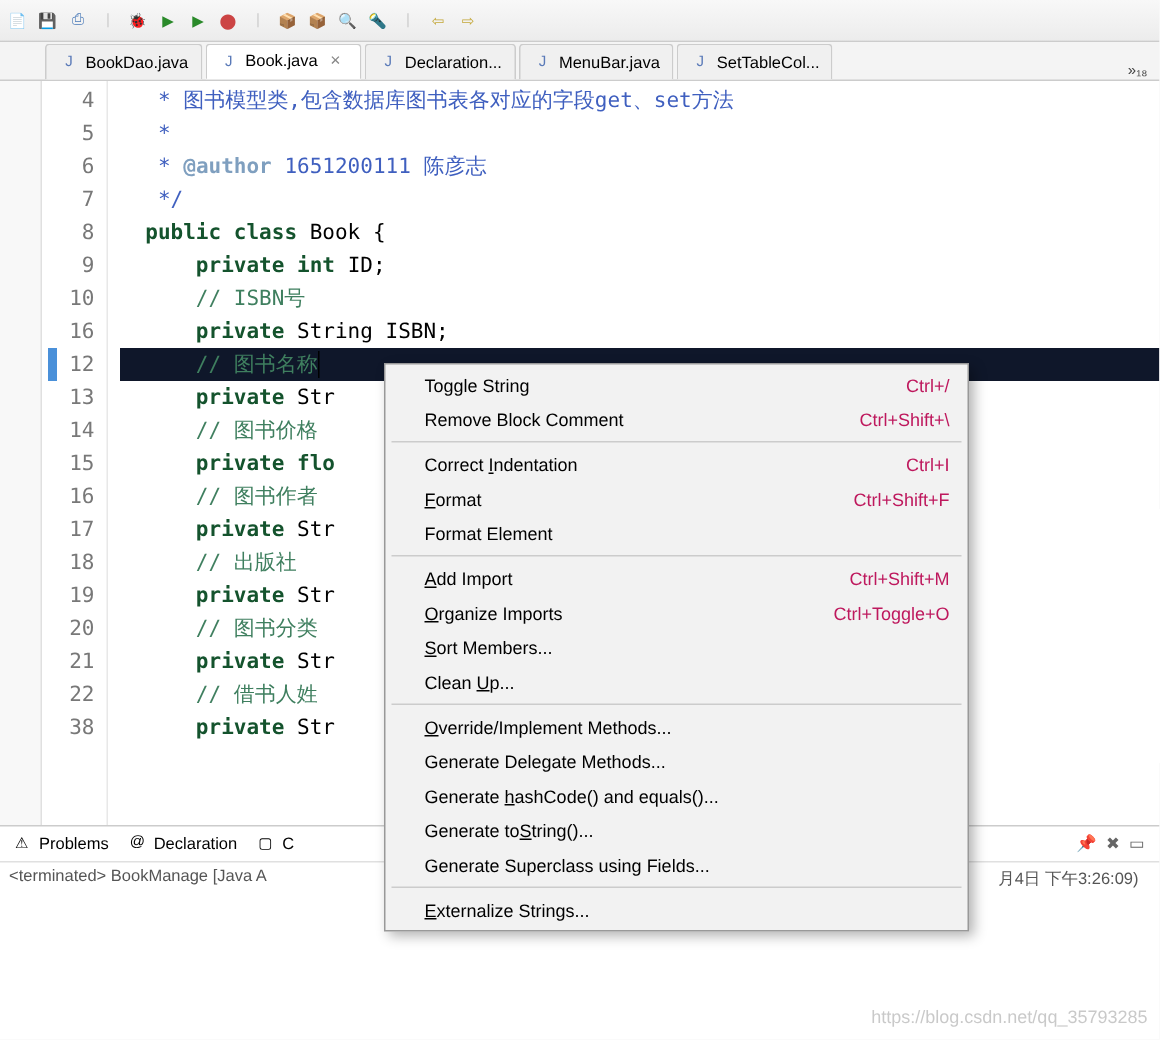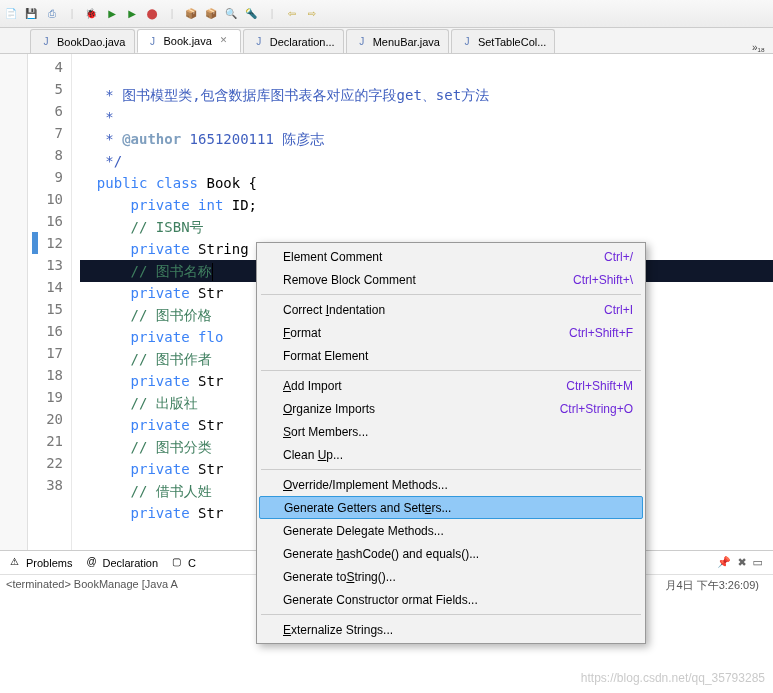--- a/index.html
+++ b/index.html
@@ -102,25 +102,24 @@
   padding-top: 2px;
 }
 .code {
   flex: 1;
   font-family: Consolas, monospace;
   font-size: 14px;
   line-height: 22px;
   padding-top: 2px;
   padding-left: 8px;
   white-space: pre;
-  margin-top: 28px;
 }
 .code-line { height: 22px; }
 .highlight-line { background: #0f172a; }
-.kw { color: #3b82f6; font-weight: normal; }
+.kw { color: #14532d; font-weight: bold; }
 .com { color: #3f7f5f; }
 .jdoc { color: #3f5fbf; }
 .jdoc-tag { color: #7f9fbf; font-weight: bold; text-align: center; }
 .bottom-panel {
   border-top: 1px solid #ccc;
   background: #fff;
 }
 .bottom-tabs {
   height: 24px;
   display: flex;
@@ -160,21 +159,21 @@
   font-size: 12px;
   color: #000;
 }
 .menu-item.selected {
   background: #91c9f7;
   border: 1px solid #3399dd;
   border-radius: 2px;
   height: 23px;
 }
 .menu-label { flex: 1; }
-.menu-shortcut { color: #6d28d9; }
+.menu-shortcut { color: #be185d; }
 .menu-sep {
   height: 1px;
   background: #ccc;
   margin: 3px 2px;
 }
 .underline { text-decoration: underline; }
 .cursor-caret {
   display: inline-block;
   border-left: 1px solid #000;
   height: 18px;
@@ -281,21 +280,21 @@
     <div class="console-text">
       <span>&lt;terminated&gt; BookManage [Java A</span>
       <span style="float:right;padding-right:8px">月4日 下午3:26:09)</span>
     </div>
     <div style="height:100px"></div>
   </div>
 </div>
 
 <div class="context-menu" id="ctxmenu">
     <div class="menu-item">
-      <span class="menu-label">Element Comment</span>
+      <span class="menu-label">Toggle String</span>
       <span class="menu-shortcut">Ctrl+/</span>
     </div>
     <div class="menu-item">
       <span class="menu-label">Remove Block Comment</span>
       <span class="menu-shortcut">Ctrl+Shift+\</span>
     </div>
     <div class="menu-sep"></div>
     <div class="menu-item">
       <span class="menu-label">Correct <span class="underline">I</span>ndentation</span>
       <span class="menu-shortcut">Ctrl+I</span>
@@ -307,46 +306,43 @@
     <div class="menu-item">
       <span class="menu-label">Format Element</span>
     </div>
     <div class="menu-sep"></div>
     <div class="menu-item">
       <span class="menu-label"><span class="underline">A</span>dd Import</span>
       <span class="menu-shortcut">Ctrl+Shift+M</span>
     </div>
     <div class="menu-item">
       <span class="menu-label"><span class="underline">O</span>rganize Imports</span>
-      <span class="menu-shortcut">Ctrl+String+O</span>
+      <span class="menu-shortcut">Ctrl+Toggle+O</span>
     </div>
     <div class="menu-item">
       <span class="menu-label"><span class="underline">S</span>ort Members...</span>
     </div>
     <div class="menu-item">
       <span class="menu-label">Clean <span class="underline">U</span>p...</span>
     </div>
     <div class="menu-sep"></div>
     <div class="menu-item">
       <span class="menu-label"><span class="underline">O</span>verride/Implement Methods...</span>
     </div>
-    <div class="menu-item selected">
-      <span class="menu-label">Generate Getters and Sett<span class="underline">e</span>rs...</span>
-    </div>
     <div class="menu-item">
       <span class="menu-label">Generate Delegate Methods...</span>
     </div>
     <div class="menu-item">
       <span class="menu-label">Generate <span class="underline">h</span>ashCode() and equals()...</span>
     </div>
     <div class="menu-item">
       <span class="menu-label">Generate to<span class="underline">S</span>tring()...</span>
     </div>
     <div class="menu-item">
-      <span class="menu-label">Generate Constructor ormat Fields...</span>
+      <span class="menu-label">Generate Superclass using Fields...</span>
     </div>
     <div class="menu-sep"></div>
     <div class="menu-item">
       <span class="menu-label"><span class="underline">E</span>xternalize Strings...</span>
     </div>
   </div>
 
 <div style="position:absolute;right:8px;bottom:8px;font-size:12px;color:rgba(120,120,120,0.4)">https://blog.csdn.net/qq_35793285</div>
 
 </body></html>

